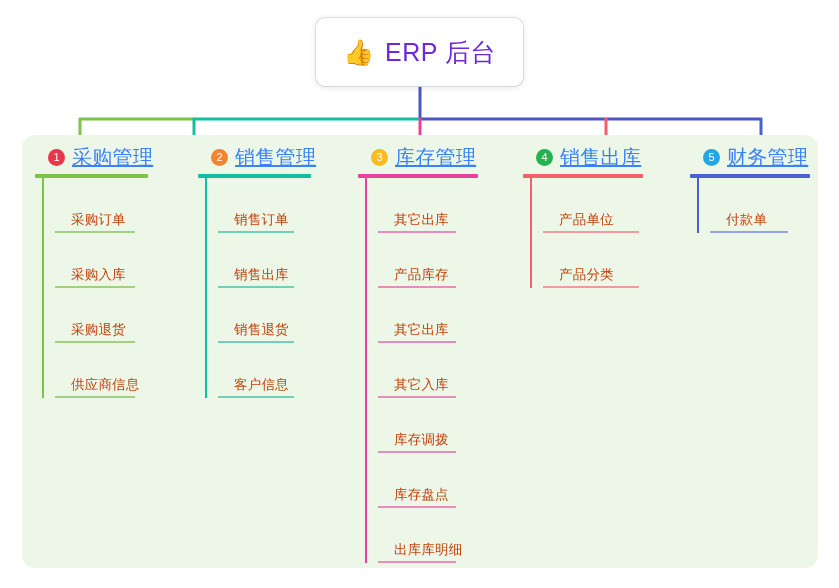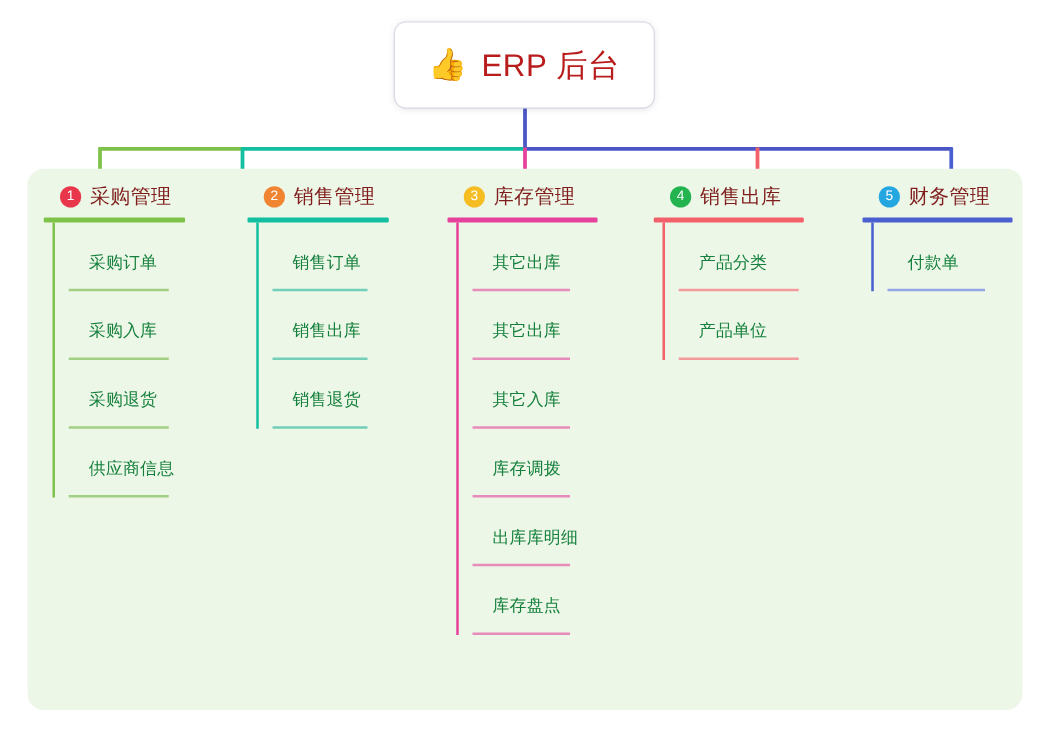--- a/index.html
+++ b/index.html
@@ -43,21 +43,21 @@
     align-items: center;
     gap: 11px;
   }
   #root-icon {
     font-size: 25px;
     line-height: 1;
     display: block;
   }
   #root-title {
     font-size: 25px;
-    color: #b91c1c;
+    color: #6d28d9;
     letter-spacing: 0.5px;
     white-space: nowrap;
   }
 
   
   #panel {
     position: absolute;
     left: 22px;
     top: 135px;
     width: 796px;
@@ -85,23 +85,24 @@
     border-radius: 50%;
     color: #ffffff;
     font-size: 11px;
     line-height: 17px;
     text-align: center;
     font-weight: normal;
     display: inline-block;
     flex: 0 0 auto;
   }
   .branch-title {
-    font-size: 16px;
-    color: #7f1d1d;
+    font-size: 20px;
+    color: #3b82f6;
     letter-spacing: 0.3px;
+    text-decoration: underline;
   }
   .head-rule {
     height: 4px;
     margin-top: 5px;
     border-radius: 1px;
   }
 
   
   .children {
     position: relative;
@@ -116,23 +117,23 @@
     width: 2px;
   }
   .child {
     position: relative;
     height: 55px;
     box-sizing: border-box;
   }
   .child-label {
     position: absolute;
     left: 16px;
-    bottom: 14px;
+    bottom: 4px;
     font-size: 13.5px;
-    color: #15803d;
+    color: #c2410c;
     white-space: nowrap;
     letter-spacing: 0.2px;
   }
   .child-rule {
     position: absolute;
     left: 0;
     bottom: 0;
     height: 2px;
   }
 </style>
@@ -203,72 +204,80 @@
           <div class="child-rule" style="background: rgb(115, 206, 186); width: 76px;"></div>
         </div>
         <div class="child">
           <span class="child-label">销售出库</span>
           <div class="child-rule" style="background: rgb(115, 206, 186); width: 76px;"></div>
         </div>
         <div class="child">
           <span class="child-label">销售退货</span>
           <div class="child-rule" style="background: rgb(115, 206, 186); width: 76px;"></div>
         </div>
+        <div class="child">
+          <span class="child-label">客户信息</span>
+          <div class="child-rule" style="background: rgb(115, 206, 186); width: 76px;"></div>
+        </div>
       </div>
     </div>
     <div class="branch" style="left: 358px;">
       <div class="branch-head">
         <span class="badge" style="background: rgb(245, 189, 34);">3</span>
         <span class="branch-title">库存管理</span>
       </div>
       <div class="head-rule" style="background: rgb(230, 66, 155); width: 120px;"></div>
       <div class="children">
         <div class="spine" style="background: rgb(230, 66, 155);"></div>
         <div class="child">
           <span class="child-label">其它出库</span>
           <div class="child-rule" style="background: rgb(232, 140, 188); width: 78px;"></div>
         </div>
         <div class="child">
+          <span class="child-label">产品库存</span>
+          <div class="child-rule" style="background: rgb(232, 140, 188); width: 78px;"></div>
+        </div>
+        <div class="child">
           <span class="child-label">其它出库</span>
           <div class="child-rule" style="background: rgb(232, 140, 188); width: 78px;"></div>
         </div>
         <div class="child">
           <span class="child-label">其它入库</span>
           <div class="child-rule" style="background: rgb(232, 140, 188); width: 78px;"></div>
         </div>
         <div class="child">
           <span class="child-label">库存调拨</span>
           <div class="child-rule" style="background: rgb(232, 140, 188); width: 78px;"></div>
         </div>
         <div class="child">
+          <span class="child-label">库存盘点</span>
+          <div class="child-rule" style="background: rgb(232, 140, 188); width: 78px;"></div>
+        </div>
+        <div class="child">
           <span class="child-label">出库库明细</span>
-          <div class="child-rule" style="background: rgb(232, 140, 188); width: 78px;"></div>
-        </div>
-        <div class="child">
-          <span class="child-label">库存盘点</span>
           <div class="child-rule" style="background: rgb(232, 140, 188); width: 78px;"></div>
         </div>
       </div>
     </div>
     <div class="branch" style="left: 523px;">
       <div class="branch-head">
         <span class="badge" style="background: rgb(35, 179, 79);">4</span>
         <span class="branch-title">销售出库</span>
       </div>
       <div class="head-rule" style="background: rgb(242, 97, 106); width: 120px;"></div>
       <div class="children">
         <div class="spine" style="background: rgb(242, 97, 106);"></div>
         <div class="child">
+          <span class="child-label">产品单位</span>
+          <div class="child-rule" style="background: rgb(242, 154, 156); width: 96px;"></div>
+        </div>
+        <div class="child">
           <span class="child-label">产品分类</span>
           <div class="child-rule" style="background: rgb(242, 154, 156); width: 96px;"></div>
         </div>
-        <div class="child">
-          <span class="child-label">产品单位</span>
-          <div class="child-rule" style="background: rgb(242, 154, 156); width: 96px;"></div>
-        </div>
       </div>
     </div>
     <div class="branch" style="left: 690px;">
       <div class="branch-head">
         <span class="badge" style="background: rgb(36, 167, 224);">5</span>
         <span class="branch-title">财务管理</span>
       </div>
       <div class="head-rule" style="background: rgb(74, 95, 208); width: 120px;"></div>
       <div class="children">
         <div class="spine" style="background: rgb(74, 95, 208);"></div>

